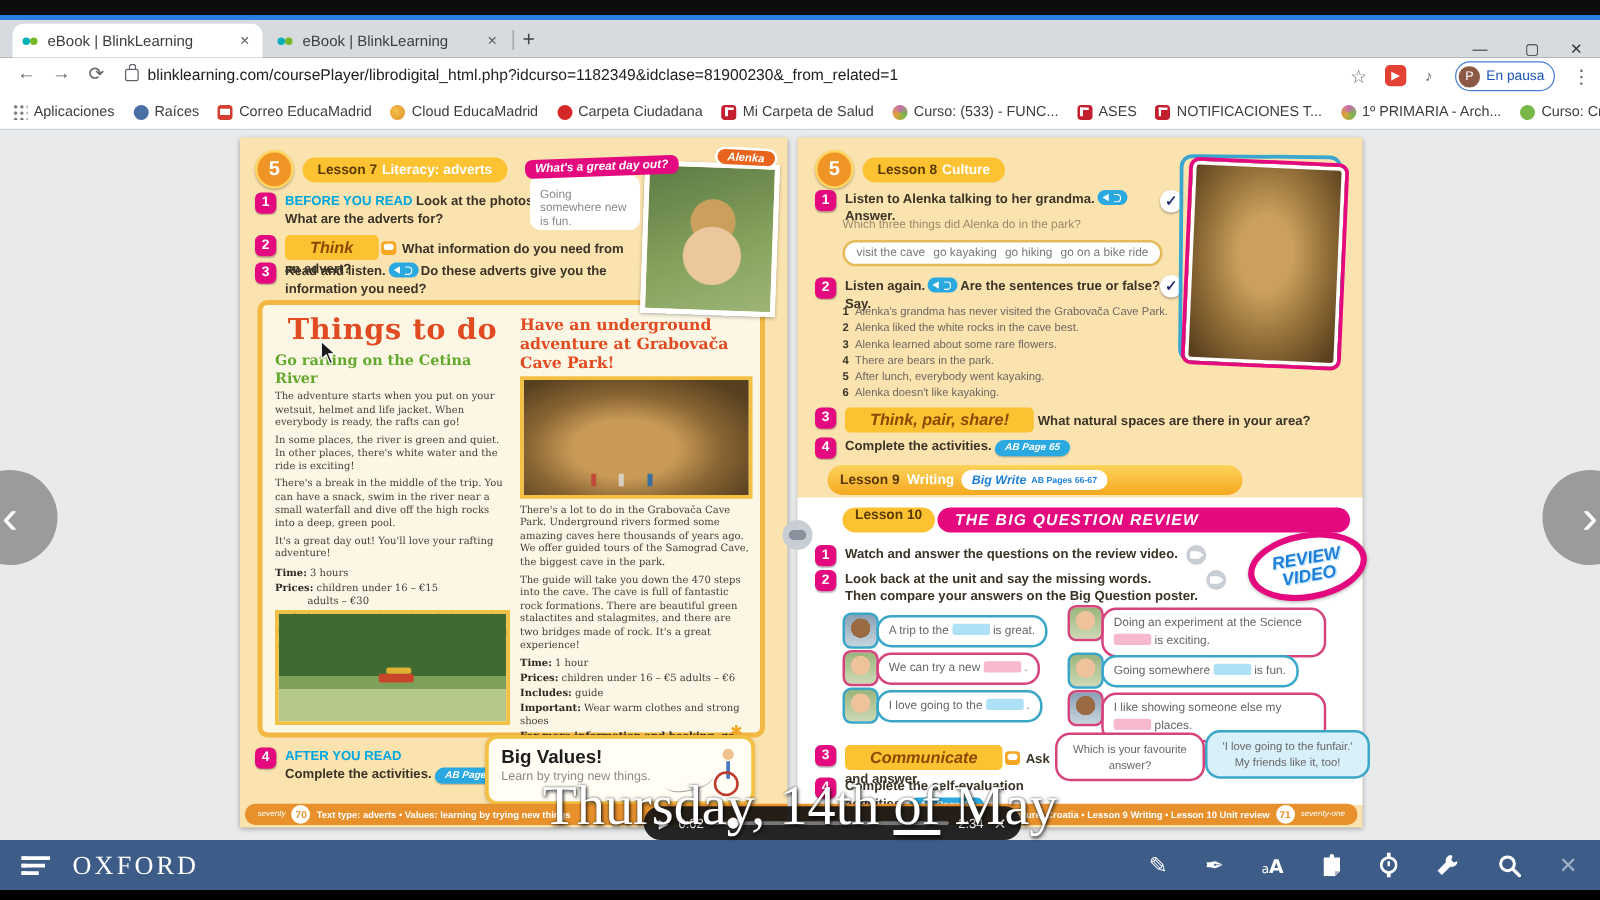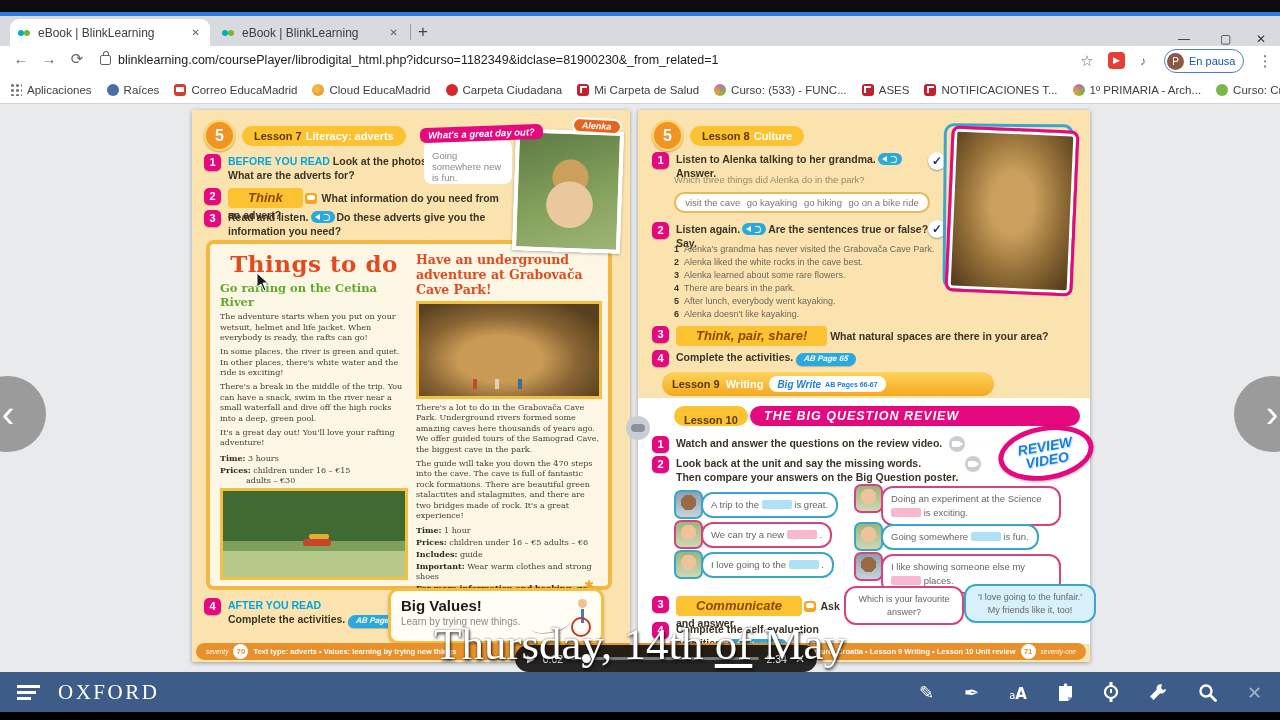--- a/index.html
+++ b/index.html
@@ -157,21 +157,21 @@
     background:linear-gradient(#fdd35c,#f5a81f);display:flex;align-items:center;gap:6px;
     padding:0 10px;box-sizing:border-box;font-size:11px;}
   #l9bar b{color:#5a3a00;}
   #l9bar .w{color:#fff;font-weight:bold;}
   #bigwrite{background:#fff;border-radius:9px;height:16px;display:flex;align-items:center;
     padding:0 8px;gap:4px;}
   #bigwrite .bw{color:#1e7fd8;font-weight:bold;font-style:italic;font-size:10px;}
   #bigwrite .pg{color:#1e7fd8;font-weight:bold;font-size:7px;}
   #whitepanel{left:0;top:288px;width:452px;height:246px;background:#fff;}
   #l10pill{left:36px;top:8px;height:20px;background:#fcc231;border-radius:11px;display:flex;
-    align-items:flex-end;padding:0 10px;font-size:11px;}
+    align-items:flex-start;padding:0 10px;font-size:11px;}
   #l10pill b{color:#5a3a00;}
   #banner{left:112px;top:8px;right:10px;height:20px;background:#e5097f;border-radius:11px;
     color:#fff;font-weight:bold;font-style:italic;font-size:12.5px;letter-spacing:1px;
     display:flex;align-items:center;padding-left:14px;}
   #stamp{right:-4px;top:28px;width:96px;height:54px;background:#e5097f;border-radius:50%;
     transform:rotate(-10deg);box-shadow:0 1px 3px rgba(0,0,0,.3);z-index:3;}
   #stamp .inner{position:absolute;inset:5px;background:#fff;border-radius:50%;
     display:flex;flex-direction:column;align-items:center;justify-content:center;
     color:#1e7fd8;font-weight:bold;font-style:italic;font-size:14px;line-height:1.0;
     text-shadow:1px 1px 0 #bfe4ff;}

